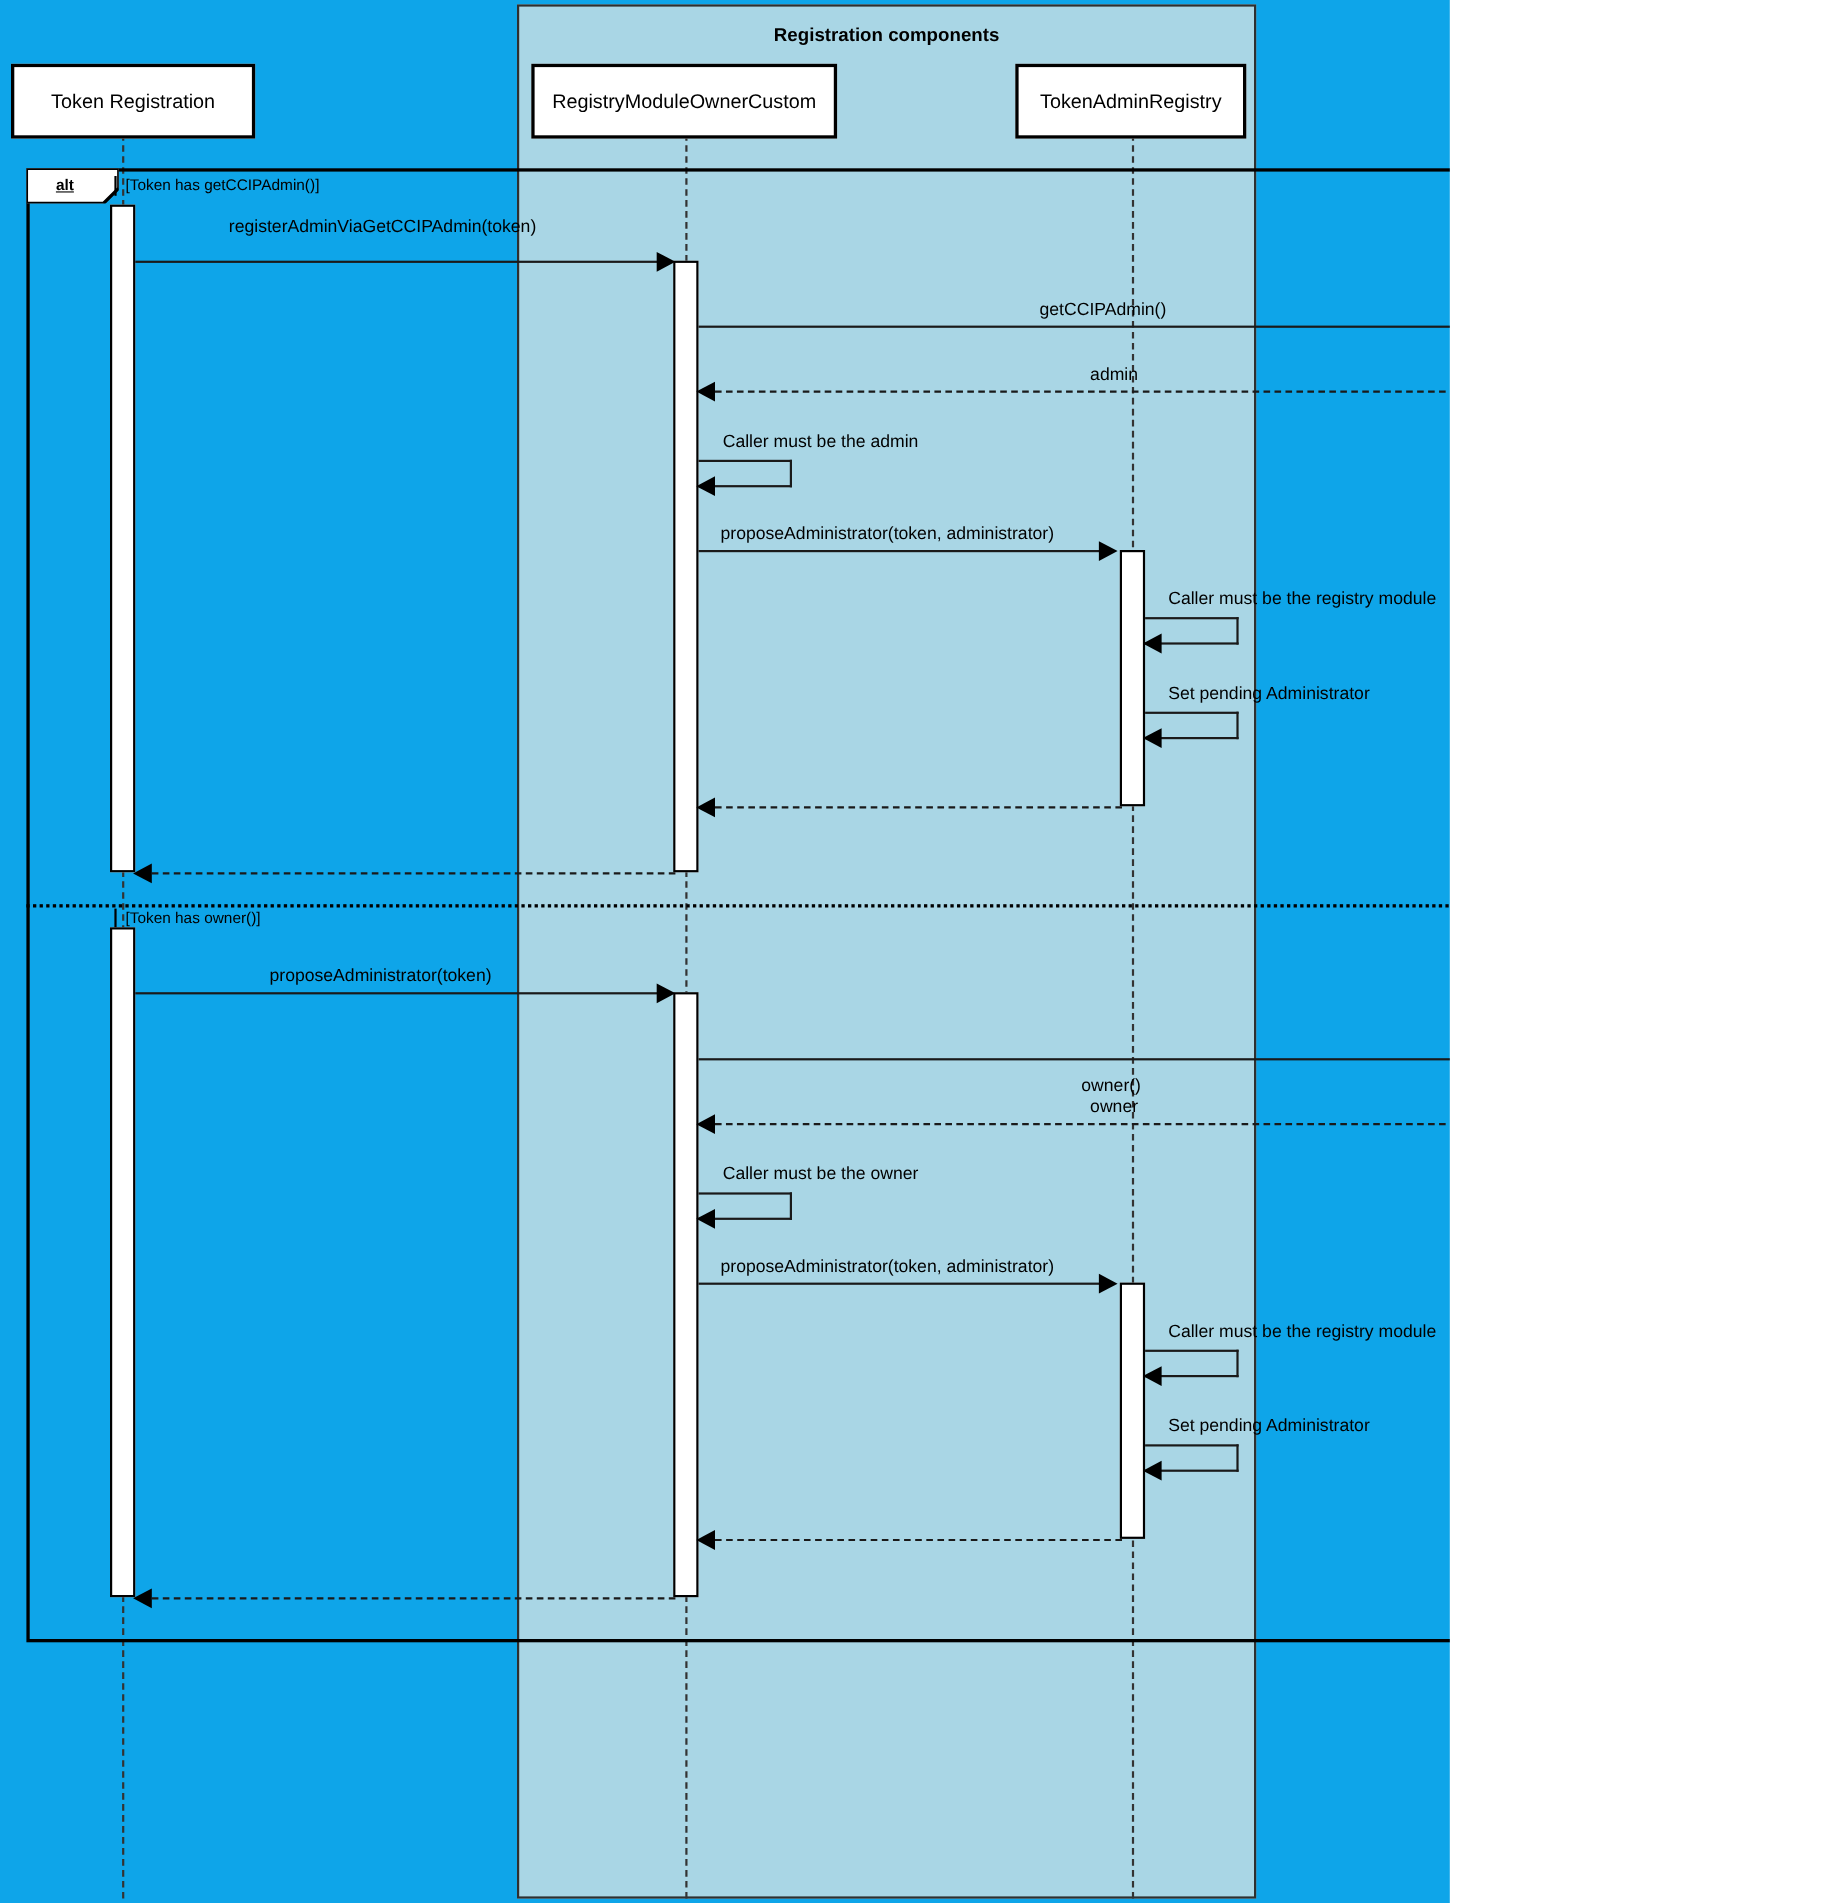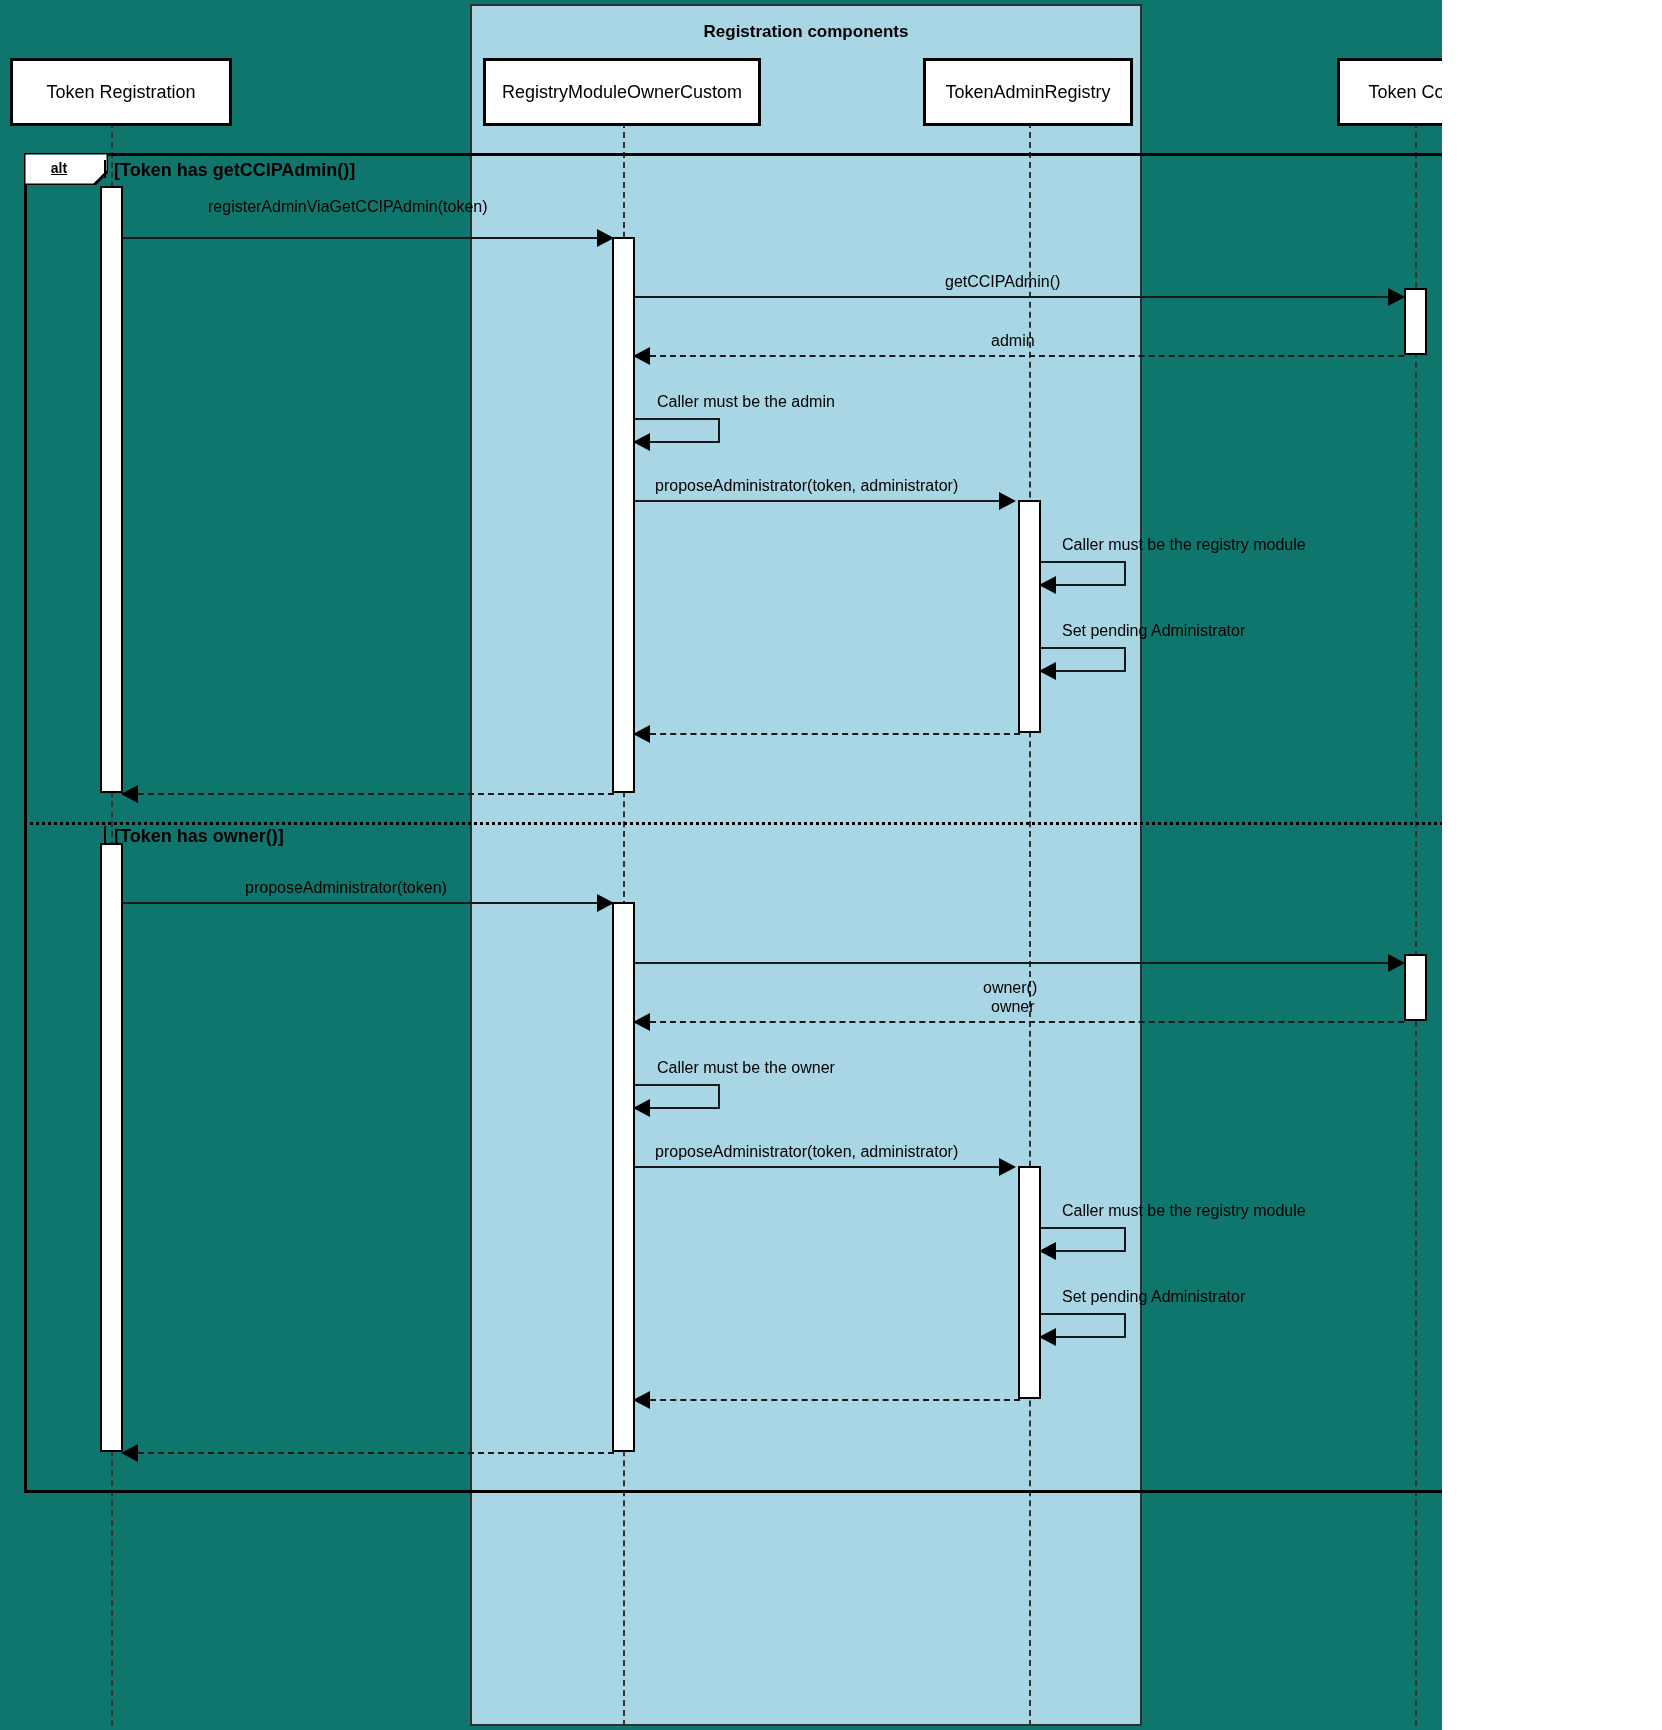--- a/index.html
+++ b/index.html
@@ -1,38 +1,38 @@
 <!DOCTYPE html>
 <html><head>
 <meta charset="utf-8">
 <style>
   html,body{margin:0;padding:0;background:#ffffff;}
   body{font-family:"Liberation Sans",sans-serif;}
-  #stage{position:relative;width:1442px;height:1730px;background:#0f766e;overflow:hidden;}
+  #stage{position:relative;width:1318px;height:1730px;background:#0ea5e9;overflow:hidden;}
 
   
   .group-box{position:absolute;background:#a9d6e5;border:2px solid #2f2f2f;box-sizing:border-box;}
   .group-title{position:absolute;font-weight:bold;font-size:17px;color:#000;text-align:center;}
 
   
   .participant{position:absolute;background:#ffffff;border:3px solid #000;box-sizing:border-box;
                display:flex;align-items:center;justify-content:center;font-size:18px;color:#000;}
 
   
   .lifeline{position:absolute;width:0;border-left:2px dashed #333;}
 
   
   .activation{position:absolute;background:#ffffff;border:2px solid #000;box-sizing:border-box;}
 
   
   .frag{position:absolute;border:3px solid #000;box-sizing:border-box;background:transparent;}
   .frag-tab{position:absolute;box-sizing:border-box;}
   .frag-tab svg{display:block;}
   .frag-label{position:absolute;font-weight:bold;font-size:14px;color:#000;text-decoration:underline;}
-  .guard{position:absolute;font-weight:bold;font-size:18px;color:#000;white-space:nowrap;}
+  .guard{position:absolute;font-weight:normal;font-size:14px;color:#000;white-space:nowrap;}
   .guard-bar{position:absolute;width:0;border-left:2px solid #000;}
   .frag-divider{position:absolute;height:0;border-top:3px dotted #000;}
 
   
   .msg-line{position:absolute;height:0;}
   .msg-solid{border-top:2px solid #1a1a1a;}
   .msg-dashed{border-top:2px dashed #1a1a1a;}
   .arrowhead{position:absolute;width:0;height:0;}
   .arrow-right{border-top:9px solid transparent;border-bottom:9px solid transparent;border-left:17px solid #000;}
   .arrow-left{border-top:9px solid transparent;border-bottom:9px solid transparent;border-right:17px solid #000;}

